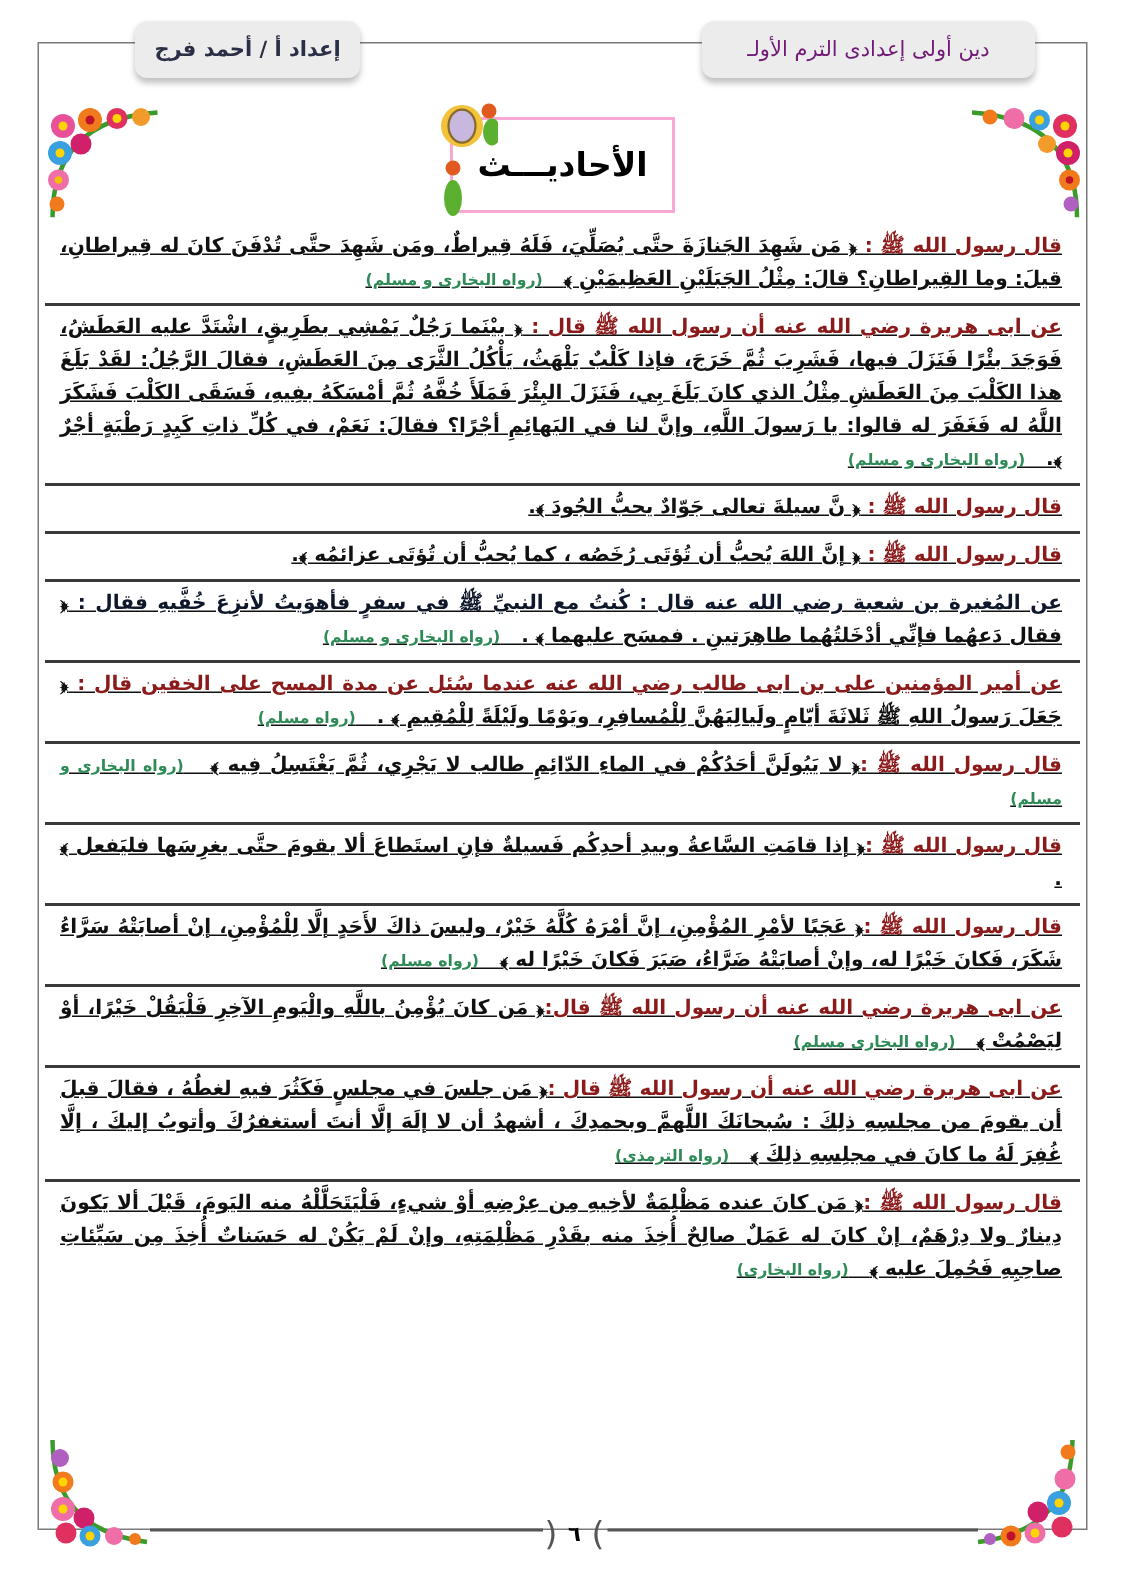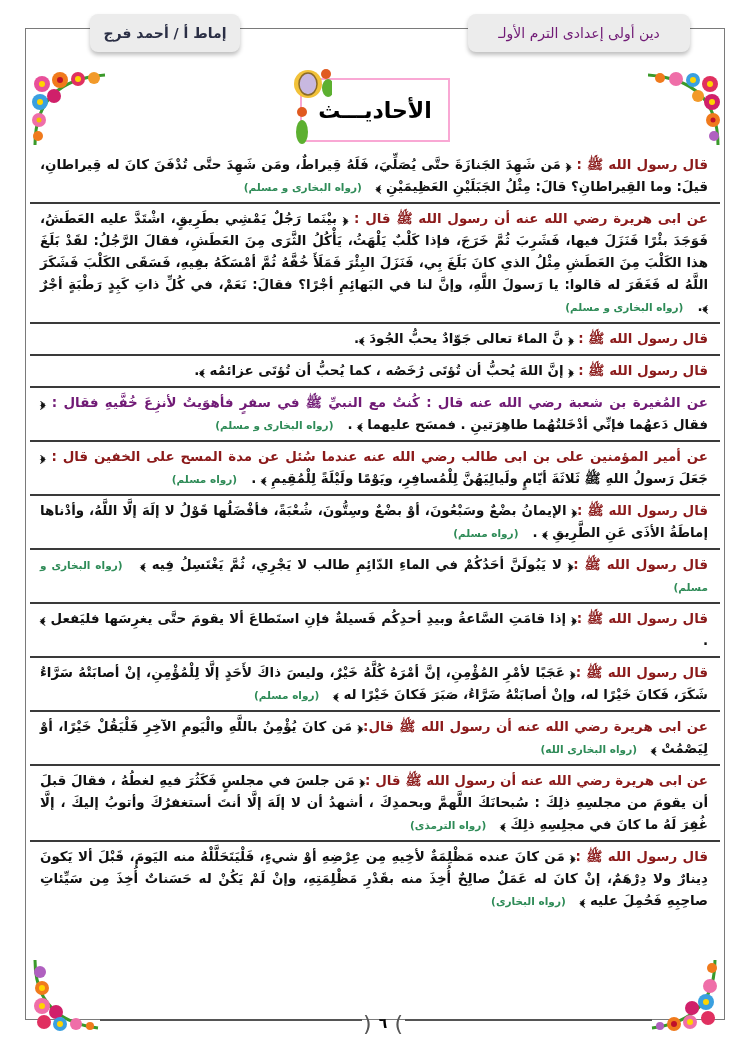--- a/index.html
+++ b/index.html
@@ -23,42 +23,42 @@
     font-size: 22px; font-weight: bold; direction: rtl; color: #000;
   }
   .title-deco { position: absolute; left: 292px; top: 66px; }
   .corner { position: absolute; }
   .content {
     position: absolute; left: 30px; top: 150px; width: 690px; direction: rtl;
   }
   .hadith {
     position: relative; padding: 4px 12px 4px 10px; border-bottom: 2px solid #3a3a3a;
     font-family: "DejaVu Sans", sans-serif; font-size: 13.4px; line-height: 22px;
-    font-weight: bold; color: #111; text-align: justify;
+    font-weight: bold; color: #111; text-align: justify; text-decoration: underline;
   }
   .hadith:last-child { border-bottom: none; }
   .intro { color: #8b1a1a; }
   .src-inline { color: #2e8b57; font-size: 10.5px; }
   .page-num-line {
     position: absolute; top: 1019px; height: 2px; background: #555;
   }
   .page-num {
     position: absolute; left: 363px; top: 1010px; width: 40px; height: 26px;
     display: flex; align-items: center; justify-content: center;
     font-size: 14px; font-weight: bold; direction: rtl;
   }
   .page-num::before { content: "("; position: absolute; left: 0; font-size: 22px; font-weight: normal; color: #555; }
   .page-num::after { content: ")"; position: absolute; right: 0; font-size: 22px; font-weight: normal; color: #555; }
 </style>
 </head>
 <body>
 
 <div class="frame"></div>
 
-<div class="tab left">إماط  أ / أحمد فرج</div>
+<div class="tab left">إعداد  أ / أحمد فرج</div>
 <div class="tab right">دين أولى إعدادى الترم الأولـ</div>
 
 <svg class="corner" style="left:30px;top:70px" width="80" height="75">
   <path d="M5 75 Q5 10 75 5" stroke="#3a9a2a" stroke-width="3" fill="none"></path>
   <circle cx="12" cy="14" r="8" fill="#e8509a"></circle>
     <circle cx="12" cy="14" r="3" fill="#ffd400"></circle>
   <circle cx="30" cy="10" r="8" fill="#f07a1c"></circle>
     <circle cx="30" cy="10" r="3" fill="#c0102a"></circle>
   <circle cx="48" cy="9" r="7" fill="#e03060"></circle>
     <circle cx="48" cy="9" r="3" fill="#ffd400"></circle>
@@ -120,28 +120,27 @@
   <ellipse cx="16" cy="18" rx="9" ry="11" fill="#c8b8e0" stroke="#8a6a2a" stroke-width="1.5"></ellipse>
   <circle cx="34" cy="8" r="5" fill="#e05a20"></circle>
   <ellipse cx="36" cy="22" rx="6" ry="9" fill="#5cb030"></ellipse>
   <circle cx="10" cy="46" r="5" fill="#e05a20"></circle>
   <ellipse cx="10" cy="66" rx="6" ry="12" fill="#5cb030"></ellipse>
 </svg>
 
 <div class="content" id="hadith-list">
     <div class="hadith"><span class="intro" style="color: rgb(139, 26, 26);">قال رسول الله ﷺ : </span><span class="text">﴿ مَن شَهِدَ الجَنازَةَ حتَّى يُصَلِّيَ، فَلَهُ قِيراطٌ، ومَن شَهِدَ حتَّى تُدْفَنَ كانَ له قِيراطانِ، قيلَ: وما القِيراطانِ؟ قالَ: مِثْلُ الجَبَلَيْنِ العَظِيمَيْنِ ﴾</span><span>&nbsp;&nbsp;&nbsp;</span><span class="src-inline" style="color: rgb(46, 139, 87);">(رواه البخارى و مسلم)</span></div>
     <div class="hadith"><span class="intro" style="color: rgb(139, 26, 26);">عن ابى هريرة رضي الله عنه أن رسول الله ﷺ قال : </span><span class="text">﴿ بيْنَما رَجُلٌ يَمْشِي بطَرِيقٍ، اشْتَدَّ عليه العَطَشُ، فَوَجَدَ بئْرًا فَنَزَلَ فيها، فَشَرِبَ ثُمَّ خَرَجَ، فإذا كَلْبٌ يَلْهَثُ، يَأْكُلُ الثَّرَى مِنَ العَطَشِ، فقالَ الرَّجُلُ: لقَدْ بَلَغَ هذا الكَلْبَ مِنَ العَطَشِ مِثْلُ الذي كانَ بَلَغَ بِي، فَنَزَلَ البِئْرَ فَمَلَأَ خُفَّهُ ثُمَّ أمْسَكَهُ بفِيهِ، فَسَقَى الكَلْبَ فَشَكَرَ اللَّهُ له فَغَفَرَ له قالوا: يا رَسولَ اللَّهِ، وإنَّ لنا في البَهائِمِ أجْرًا؟ فقالَ: نَعَمْ، في كُلِّ ذاتِ كَبِدٍ رَطْبَةٍ أجْرٌ ﴾.</span><span>&nbsp;&nbsp;&nbsp;</span><span class="src-inline" style="color: rgb(46, 139, 87);">(رواه البخارى و مسلم)</span></div>
-    <div class="hadith"><span class="intro" style="color: rgb(139, 26, 26);">قال رسول الله ﷺ : </span><span class="text">﴿ نَّ الماءَ تعالى جَوّادٌ يحبُّ الجُودَ ﴾.</span></div>
+    <div class="hadith"><span class="intro" style="color: rgb(139, 26, 26);">قال رسول الله ﷺ : </span><span class="text">﴿ نَّ سيلةَ تعالى جَوّادٌ يحبُّ الجُودَ ﴾.</span></div>
     <div class="hadith"><span class="intro" style="color: rgb(139, 26, 26);">قال رسول الله ﷺ : </span><span class="text">﴿ إنَّ اللهَ يُحبُّ أن تُؤتَى رُخَصُه ، كما يُحبُّ أن تُؤتَى عزائمُه ﴾.</span></div>
-    <div class="hadith"><span class="intro" style="color: #701a75;">عن المُغيرة بن شعبة رضي الله عنه قال : كُنتُ مع النبيِّ ﷺ في سفرٍ فأهوَيتُ لأنزِعَ خُفَّيهِ فقال : </span><span class="text">﴿ فقال دَعهُما فإنِّي أدْخَلتُهُما طاهِرَتينِ . فمسَح عليهما ﴾ .</span><span>&nbsp;&nbsp;&nbsp;</span><span class="src-inline" style="color: rgb(46, 139, 87);">(رواه البخارى و مسلم)</span></div>
+    <div class="hadith"><span class="intro" style="color: #0f172a;">عن المُغيرة بن شعبة رضي الله عنه قال : كُنتُ مع النبيِّ ﷺ في سفرٍ فأهوَيتُ لأنزِعَ خُفَّيهِ فقال : </span><span class="text">﴿ فقال دَعهُما فإنِّي أدْخَلتُهُما طاهِرَتينِ . فمسَح عليهما ﴾ .</span><span>&nbsp;&nbsp;&nbsp;</span><span class="src-inline" style="color: rgb(46, 139, 87);">(رواه البخارى و مسلم)</span></div>
     <div class="hadith"><span class="intro" style="color: rgb(139, 26, 26);">عن أمير المؤمنين على بن ابى طالب رضي الله عنه عندما سُئل عن مدة المسح على الخفين قال : </span><span class="text">﴿ جَعَلَ رَسولُ اللهِ ﷺ ثَلاثَةَ أيّامٍ ولَيالِيَهُنَّ لِلْمُسافِرِ، ويَوْمًا ولَيْلَةً لِلْمُقِيمِ ﴾ .</span><span>&nbsp;&nbsp;&nbsp;</span><span class="src-inline" style="color: rgb(46, 139, 87);">(رواه مسلم)</span></div>
-    <div class="hadith"><span class="intro" style="color: rgb(139, 26, 26);">قال رسول الله ﷺ :</span><span class="text">﴿ الإيمانُ بضْعٌ وسَبْعُونَ، أوْ بضْعٌ وسِتُّونَ، شُعْبَةً، فأفْضَلُها قَوْلُ لا إلَهَ إلَّا اللَّهُ، وأدْناها إماطَةُ الأذَى عَنِ الطَّرِيقِ ﴾ .</span><span>&nbsp;&nbsp;&nbsp;</span><span class="src-inline" style="color: rgb(46, 139, 87);">(رواه مسلم)</span></div>
     <div class="hadith"><span class="intro" style="color: rgb(139, 26, 26);">قال رسول الله ﷺ :</span><span class="text">﴿ لا يَبُولَنَّ أحَدُكُمْ في الماءِ الدّائِمِ طالب لا يَجْرِي، ثُمَّ يَغْتَسِلُ فِيه ﴾</span><span>&nbsp;&nbsp;&nbsp;</span><span class="src-inline" style="color: rgb(46, 139, 87);">(رواه البخارى و مسلم)</span></div>
     <div class="hadith"><span class="intro" style="color: rgb(139, 26, 26);">قال رسول الله ﷺ :</span><span class="text">﴿ إذا قامَتِ السَّاعةُ وبيدِ أحدِكُم فَسيلةٌ فإنِ استَطاعَ ألا يقومَ حتَّى يغرِسَها فليَفعل ﴾ .</span></div>
     <div class="hadith"><span class="intro" style="color: rgb(139, 26, 26);">قال رسول الله ﷺ :</span><span class="text">﴿ عَجَبًا لأمْرِ المُؤْمِنِ، إنَّ أمْرَهُ كُلَّهُ خَيْرٌ، وليسَ ذاكَ لأَحَدٍ إلَّا لِلْمُؤْمِنِ، إنْ أصابَتْهُ سَرَّاءُ شَكَرَ، فَكانَ خَيْرًا له، وإنْ أصابَتْهُ ضَرَّاءُ، صَبَرَ فَكانَ خَيْرًا له ﴾</span><span>&nbsp;&nbsp;&nbsp;</span><span class="src-inline" style="color: rgb(46, 139, 87);">(رواه مسلم)</span></div>
-    <div class="hadith"><span class="intro" style="color: rgb(139, 26, 26);">عن ابى هريرة رضي الله عنه أن رسول الله ﷺ قال:</span><span class="text">﴿ مَن كانَ يُؤْمِنُ باللَّهِ والْيَومِ الآخِرِ فَلْيَقُلْ خَيْرًا، أوْ لِيَصْمُتْ ﴾</span><span>&nbsp;&nbsp;&nbsp;</span><span class="src-inline" style="color: rgb(46, 139, 87);">(رواه  البخارى الله)</span></div>
+    <div class="hadith"><span class="intro" style="color: rgb(139, 26, 26);">عن ابى هريرة رضي الله عنه أن رسول الله ﷺ قال:</span><span class="text">﴿ مَن كانَ يُؤْمِنُ باللَّهِ والْيَومِ الآخِرِ فَلْيَقُلْ خَيْرًا، أوْ لِيَصْمُتْ ﴾</span><span>&nbsp;&nbsp;&nbsp;</span><span class="src-inline" style="color: rgb(46, 139, 87);">(رواه  البخارى مسلم)</span></div>
     <div class="hadith"><span class="intro" style="color: rgb(139, 26, 26);">عن ابى هريرة رضي الله عنه أن رسول الله ﷺ قال :</span><span class="text">﴿ مَن جلسَ في مجلسٍ فَكَثُرَ فيهِ لغطُهُ ، فقالَ قبلَ أن يقومَ من مجلسِهِ ذلِكَ : سُبحانَكَ اللَّهمَّ وبحمدِكَ ، أشهدُ أن لا إلَهَ إلَّا أنتَ أستغفرُكَ وأتوبُ إليكَ ، إلَّا غُفِرَ لَهُ ما كانَ في مجلِسِهِ ذلِكَ ﴾</span><span>&nbsp;&nbsp;&nbsp;</span><span class="src-inline" style="color: rgb(46, 139, 87);">(رواه الترمذى)</span></div>
     <div class="hadith"><span class="intro" style="color: rgb(139, 26, 26);">قال رسول الله ﷺ :</span><span class="text">﴿ مَن كانَ عنده مَظْلِمَةٌ لأخِيهِ مِن عِرْضِهِ أوْ شيءٍ، فَلْيَتَحَلَّلْهُ منه اليَومَ، قَبْلَ ألا يَكونَ دِينارٌ ولا دِرْهَمٌ، إنْ كانَ له عَمَلٌ صالِحٌ أُخِذَ منه بقَدْرِ مَظْلِمَتِهِ، وإنْ لَمْ يَكُنْ له حَسَناتٌ أُخِذَ مِن سَيِّئاتِ صاحِبِهِ فَحُمِلَ عليه ﴾</span><span>&nbsp;&nbsp;&nbsp;</span><span class="src-inline" style="color: rgb(46, 139, 87);">(رواه البخارى)</span></div>
   </div>
 
 <div class="page-num-line" style="left:100px;width:262px"></div>
 <div class="page-num-line" style="left:405px;width:247px"></div>
 <div class="page-num">٦</div>
 
 </body></html>

